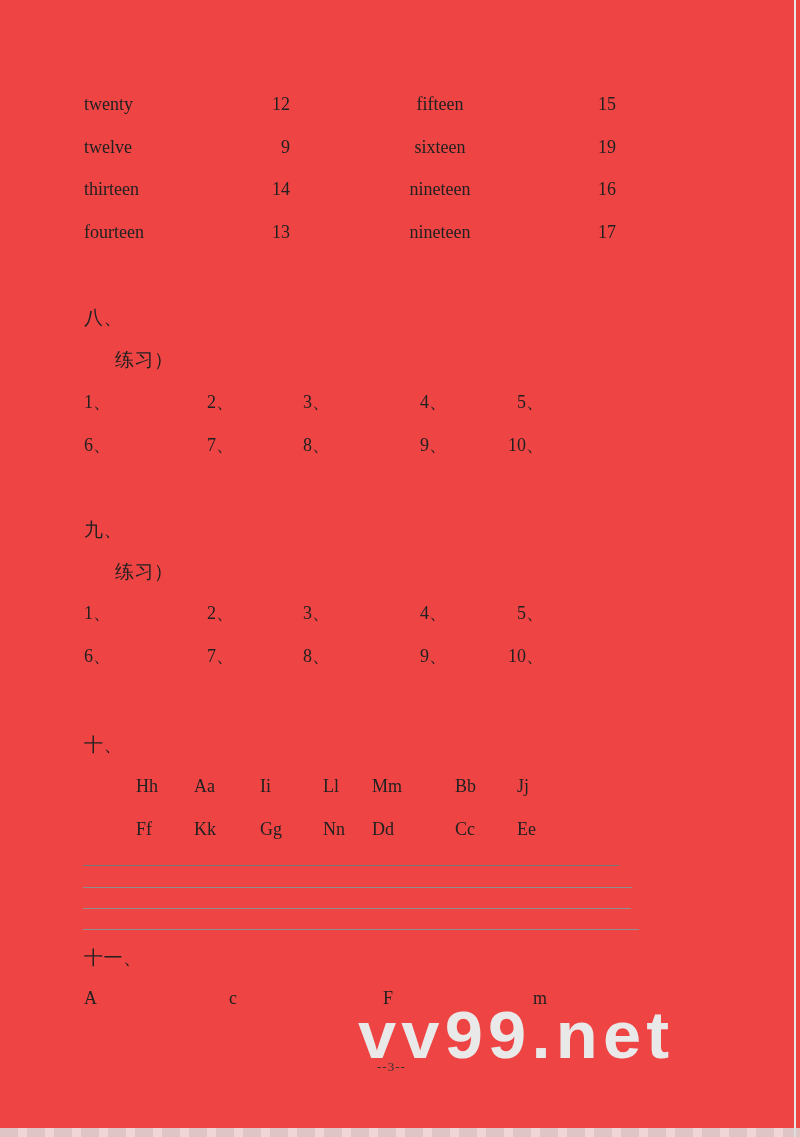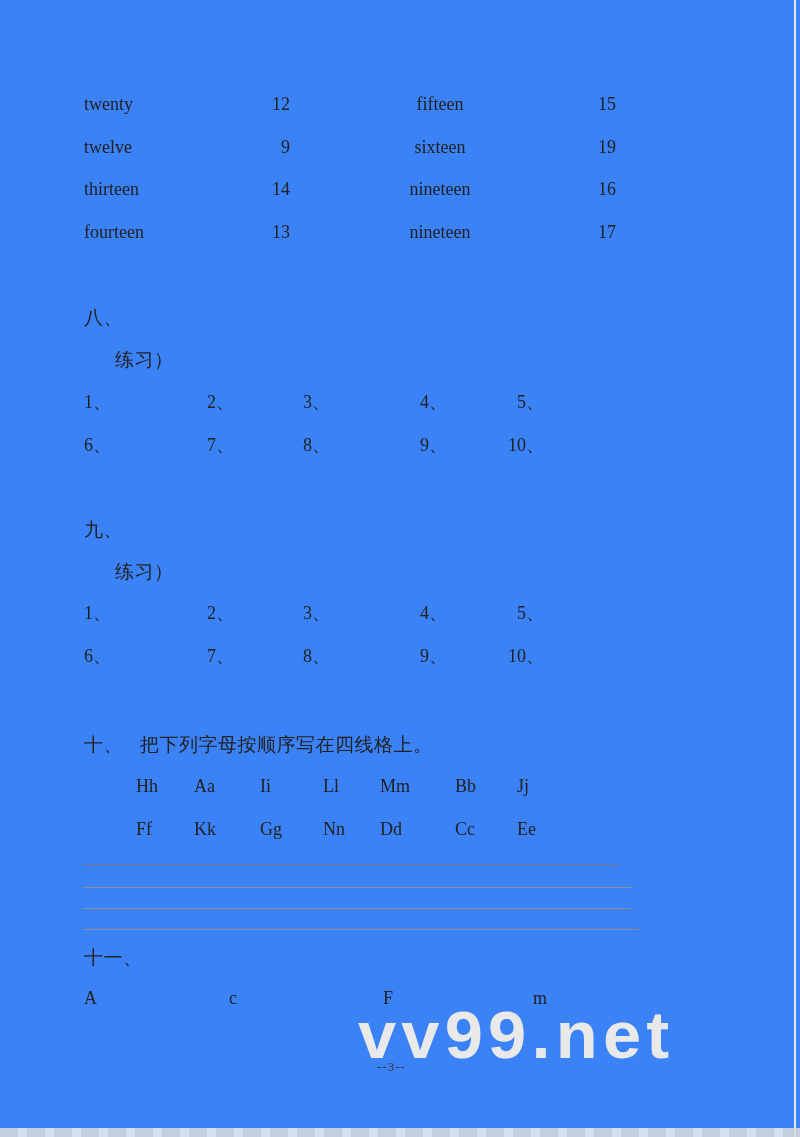--- a/index.html
+++ b/index.html
@@ -1,19 +1,19 @@
 <!DOCTYPE html>
 <html><head>
 <meta charset="utf-8">
 <style>
   html,body{margin:0;padding:0;background:#ffffff;}
   .page{
     position:relative;
     width:800px;height:1137px;
-    background:#3b82f6;
+    background:#ef4444;
     font-family:"Liberation Serif", serif;
     color:#212121;
     overflow:hidden;
   }
   .abs{position:absolute;white-space:nowrap;}
   .en{font-size:18px;line-height:22px;}
   .cn{font-size:19px;line-height:24px;letter-spacing:0.5px;}
 
   
   .mr0{top:93px}.mr1{top:136px}.mr2{top:178px}.mr3{top:221px}
@@ -31,21 +31,21 @@
   
   .s8h1{top:306px}.s8h2{top:348px}.s8r1{top:391px}.s8r2{top:434px}
   .s9h1{top:518px}.s9h2{top:560px}.s9r1{top:602px}.s9r2{top:645px}
   .s10h{top:733px}.s10r1{top:775px}.s10r2{top:818px}
   .s11h{top:946px}.s11r{top:987px}
 
   
   .i1{left:84px}.i2{left:207px}.i3{left:303px}.i4{left:420px}.i5{left:517px}.i5b{left:508px}
 
   
-  .la{left:136px}.lb{left:194px}.lc{left:260px}.ld{left:323px}.le{left:380px}.lf{left:455px}.lg{left:517px}
+  .la{left:136px}.lb{left:194px}.lc{left:260px}.ld{left:323px}.le{left:372px}.lf{left:455px}.lg{left:517px}
 
   
   .ka{left:84px}.kb{left:229px}.kc{left:383px}.kd{left:533px}
 
   
   .wline{position:absolute;left:83px;height:1px;background:#8e8e8e;}
   .wl1{top:865px;width:536px;background:#787878;}
   .wl2{top:887px;width:549px;}
   .wl3{top:908px;width:548px;}
   .wl4{top:929px;width:556px;}
@@ -113,21 +113,20 @@
   <span class="abs en s9r1 i3">3、</span>
   <span class="abs en s9r1 i4">4、</span>
   <span class="abs en s9r1 i5">5、</span>
   <span class="abs en s9r2 i1">6、</span>
   <span class="abs en s9r2 i2">7、</span>
   <span class="abs en s9r2 i3">8、</span>
   <span class="abs en s9r2 i4">9、</span>
   <span class="abs en s9r2 i5b">10、</span>
 
   <span class="abs cn s10h x-num">十、</span>
-  <span class="abs cn s10h x-title">把下列字母按顺序写在四线格上。</span>
 
   <span class="abs en s10r1 la">Hh</span>
   <span class="abs en s10r1 lb">Aa</span>
   <span class="abs en s10r1 lc">Ii</span>
   <span class="abs en s10r1 ld">Ll</span>
   <span class="abs en s10r1 le">Mm</span>
   <span class="abs en s10r1 lf">Bb</span>
   <span class="abs en s10r1 lg">Jj</span>
   <span class="abs en s10r2 la">Ff</span>
   <span class="abs en s10r2 lb">Kk</span>

